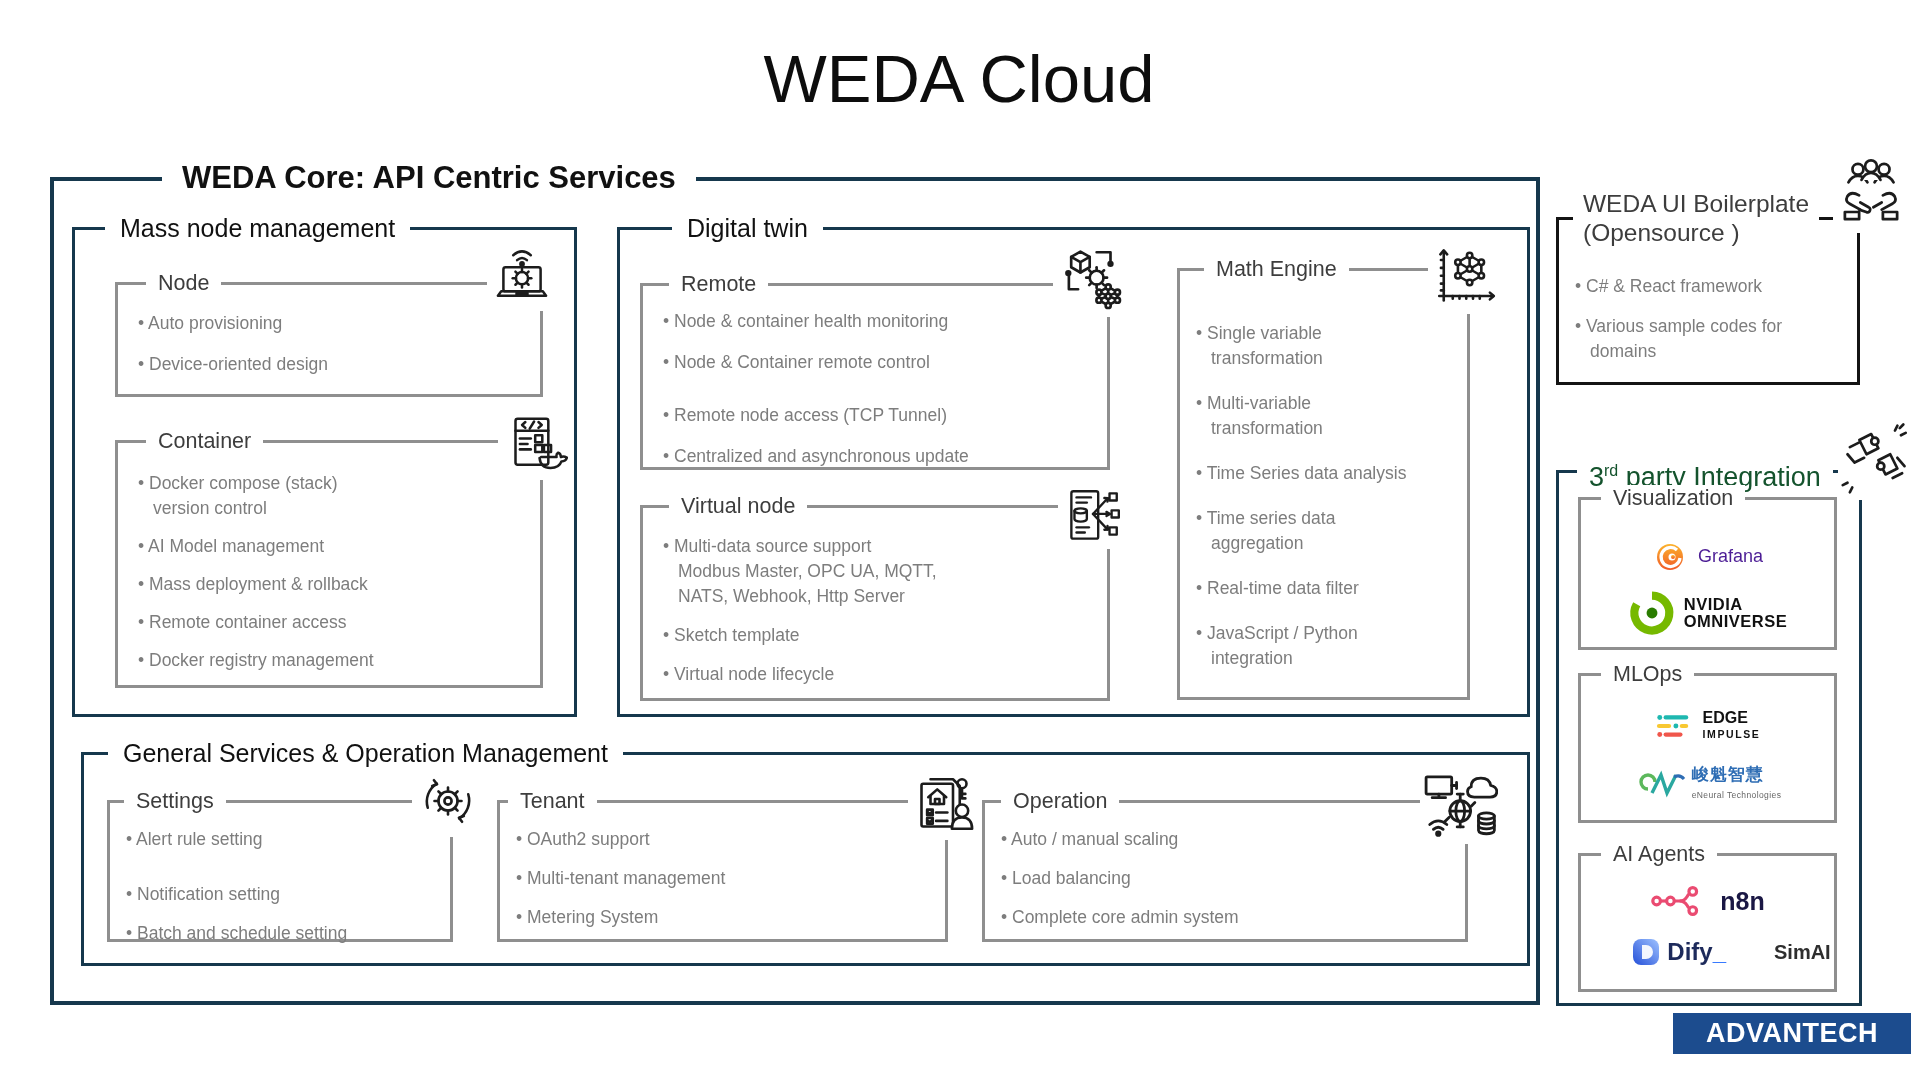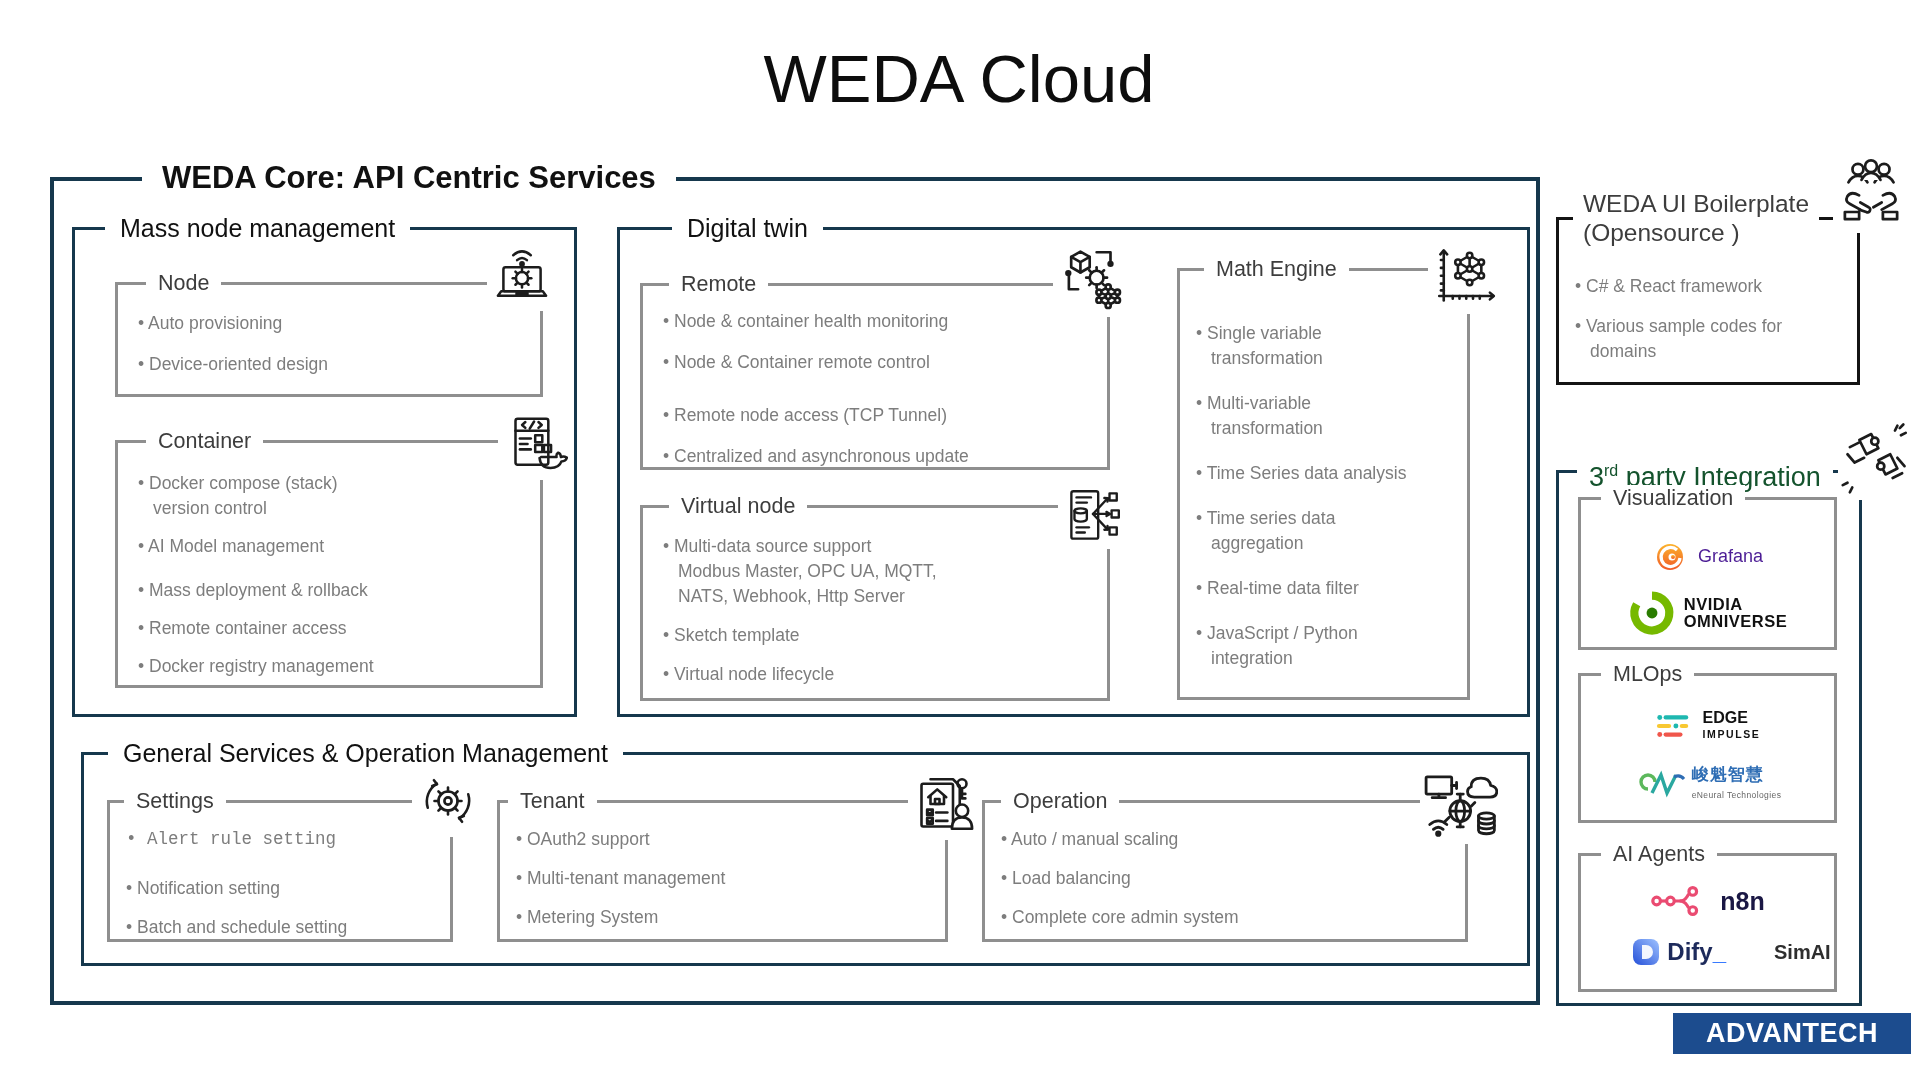--- a/index.html
+++ b/index.html
@@ -45,21 +45,21 @@
   .advantech span{color:#fff;font-weight:bold;font-size:27px;letter-spacing:.5px;}
 </style>
 </head>
 <body>
 
 <div id="stage">
 
   <div class="title">WEDA Cloud</div>
 
   <div class="panel navy-thick" style="left:50px;top:177px;width:1490px;height:828px;">
-    <div class="legend leg-core" style="left:88px;text-align:right;">WEDA Core: API Centric Services</div>
+    <div class="legend leg-core" style="left:108px;text-align:right;">WEDA Core: API Centric Services</div>
   </div>
 
   <div class="panel navy" style="left:72px;top:227px;width:505px;height:490px;">
     <div class="legend leg-section" style="left:30px;">Mass node management</div>
   </div>
 
   <div class="panel gray" style="left:115px;top:282px;width:428px;height:115px;">
     <div class="legend leg-sub" style="left:28px;">Node</div>
     <div class="bullets" style="top:26px;">
       <div class="bullet" style="margin-bottom:16px;">Auto provisioning</div>
@@ -85,21 +85,21 @@
       <line x1="38" y1="28" x2="36" y2="30"></line>
         <line x1="28" y1="38" x2="26" y2="40"></line>
     </svg>
   </div>
 
   <div class="panel gray" style="left:115px;top:440px;width:428px;height:248px;">
     <div class="legend leg-sub" style="left:28px;">Container</div>
     <div class="bullets" style="top:28px;">
       <div class="bullet" style="margin-bottom:13px;">Docker compose (stack)
 version control</div>
-      <div class="bullet" style="margin-bottom:19px;">AI Model management</div>
+      <div class="bullet" style="margin-bottom:13px;">AI Model management</div>
       <div class="bullet" style="margin-bottom:13px;">Mass deployment &amp; rollback</div>
       <div class="bullet" style="margin-bottom:13px;">Remote container access</div>
       <div class="bullet">Docker registry management</div>
     </div>
   </div>
 
   <div class="icon" style="left:498px;top:410px;width:70px;height:70px;">
     <svg viewBox="0 0 64 64">
       <rect x="16" y="8" width="30" height="42" rx="2"></rect>
       <line x1="16" y1="19" x2="46" y2="19"></line>
@@ -235,21 +235,21 @@
     </svg>
   </div>
 
   <div class="panel navy" style="left:81px;top:752px;width:1449px;height:214px;">
     <div class="legend leg-section" style="left:24px;">General Services &amp; Operation Management</div>
   </div>
 
   <div class="panel gray" style="left:107px;top:800px;width:346px;height:142px;">
     <div class="legend leg-sub" style="left:14px;">Settings</div>
     <div class="bullets" style="top:24px;left:16px;">
-      <div class="bullet" style="margin-bottom:24px;font-family:Liberation Mono, monospace;">Alert rule setting</div>
+      <div class="bullet" style="margin-bottom:30px;">Alert rule setting</div>
       <div class="bullet" style="margin-bottom:14px;">Notification setting</div>
       <div class="bullet">Batch and schedule setting</div>
     </div>
   </div>
 
   <div class="icon" style="left:412px;top:765px;width:72px;height:72px;">
     <svg viewBox="0 0 64 64">
       <circle cx="32" cy="32" r="8.5" fill="#fff"></circle>
         <circle cx="32" cy="32" r="3.2"></circle>
       <line x1="32" y1="20" x2="32" y2="23.5"></line>

